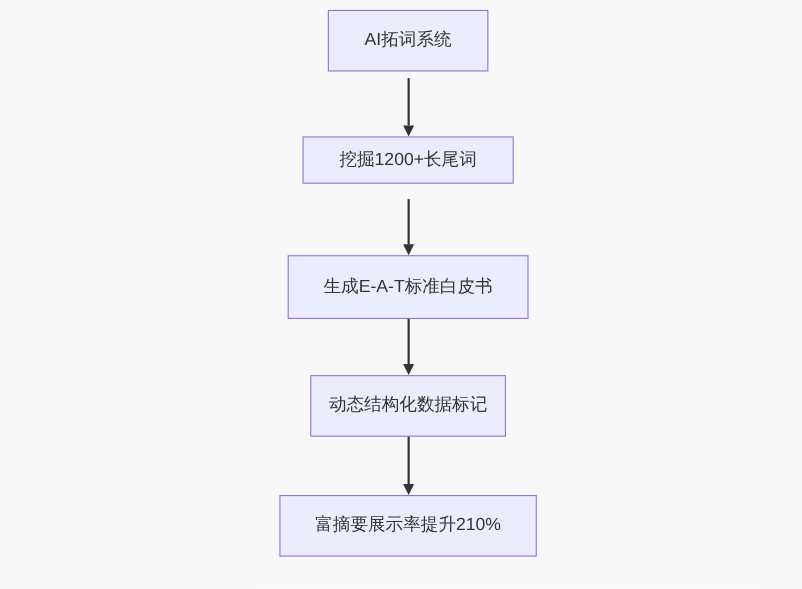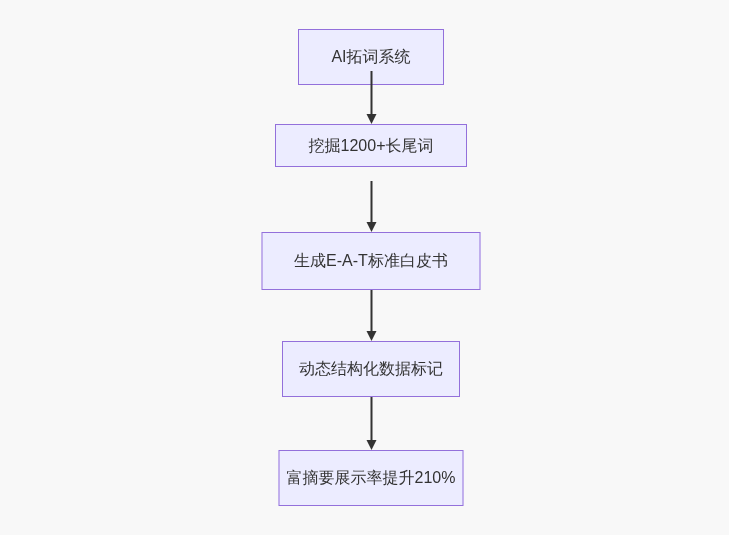--- a/index.html
+++ b/index.html
@@ -27,25 +27,25 @@
     box-sizing: border-box;
     display: flex;
     align-items: center;
     justify-content: center;
     color: #333333;
     font-size: 16px;
     line-height: 1.2;
     text-align: center;
     white-space: nowrap;
   }
-  .node-1 { top: 9px;  width: 146px; height: 56px; margin-top: 20px; }
+  .node-1 { top: 9px;  width: 146px; height: 56px; }
   .node-2 { top: 124px; width: 192px; height: 43px; }
   .node-3 { top: 232px; width: 219px; height: 58px; justify-content: center; }
   .node-4 { top: 341px; width: 178px; height: 56px; }
-  .node-5 { top: 450px; width: 185px; height: 56px; }
+  .node-5 { top: 450px; width: 234px; height: 56px; }
   .edge {
     position: absolute;
     left: 371px;
     transform: translateX(-50%);
     width: 11px;
     display: flex;
     flex-direction: column;
     align-items: center;
   }
   .edge-1 { top: 71px;  height: 53px; }

